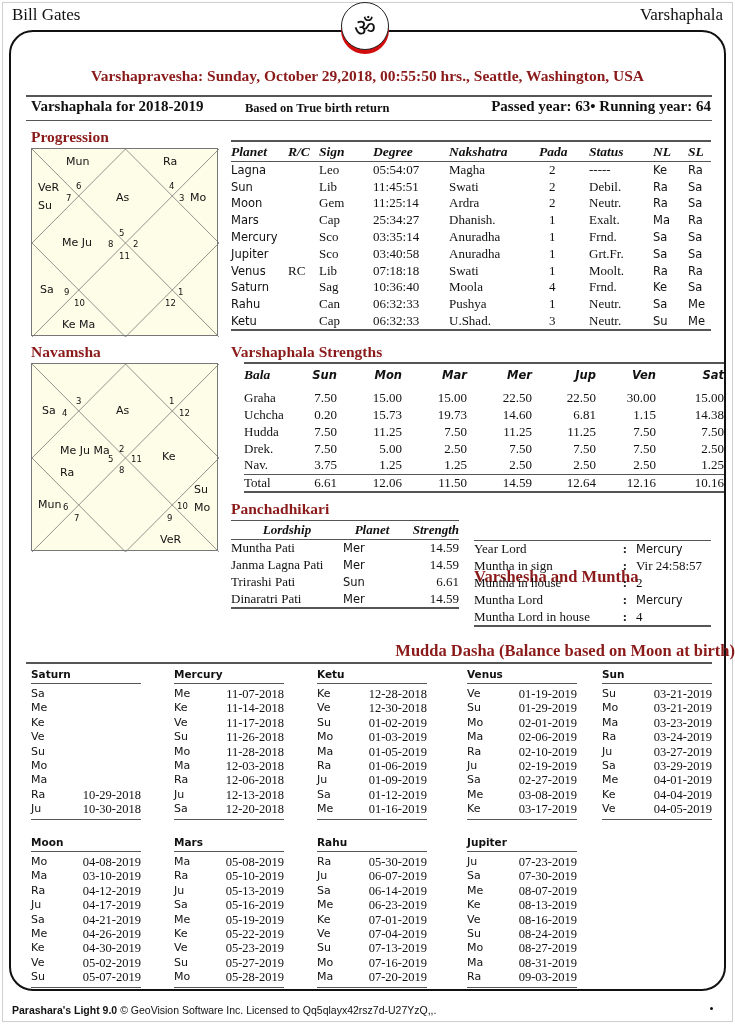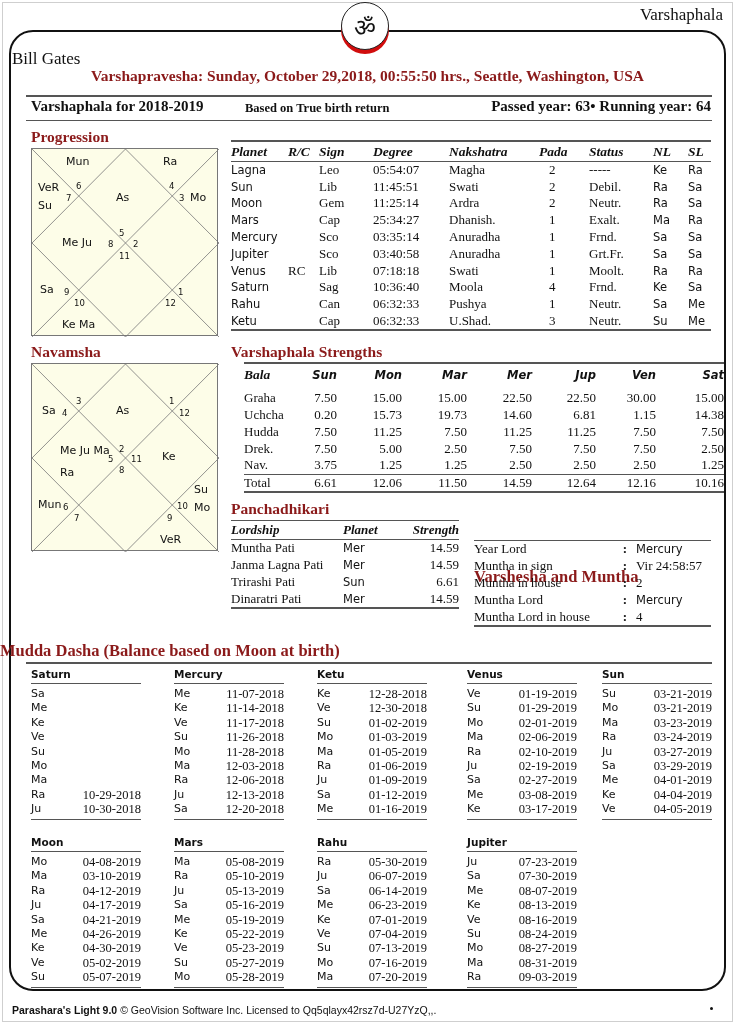--- a/index.html
+++ b/index.html
@@ -1,21 +1,21 @@
 <!DOCTYPE html>
 <html><head>
 <meta charset="utf-8">
 <style>
   * { box-sizing: border-box; margin: 0; padding: 0; }
   html, body { width: 735px; height: 1024px; background: #fff; overflow: hidden; }
   body { position: relative; font-family: "Liberation Serif", serif; color: #111; }
 
   .page-outer { position: absolute; left: 2px; top: 2px; width: 731px; height: 1020px; border: 1px solid #cfcfcf; }
 
-  .hdr-name { position: absolute; left: 12px; top: 5px; font-size: 17px; margin-top: 44px; }
+  .hdr-name { position: absolute; left: 12px; top: 5px; font-size: 17px; }
   .hdr-kind { position: absolute; right: 12px; top: 5px; font-size: 17px; }
 
   .frame { position: absolute; left: 9px; top: 30px; width: 717px; height: 961px; border: 2px solid #111; border-radius: 24px; }
 
   .om-badge { position: absolute; left: 341px; top: 2px; width: 48px; height: 48px; border-radius: 50%; background: #fff; border: 1.5px solid #222;
     box-shadow: 0 4px 0 0 #d10d0d; display:flex; align-items:center; justify-content:center; font-size: 24px; font-family: "DejaVu Sans", sans-serif; z-index: 3; }
 
   .title-red { position: absolute; left: 0; width: 735px; top: 67px; text-align: center; color: #8b1a1a; font-weight: bold; font-size: 15.5px; }
 
   .hr { position: absolute; height: 0; border-top: 2px solid #555; }
@@ -40,32 +40,32 @@
   .sans { font-family: "DejaVu Sans", sans-serif; font-size: 11.5px; }
 
   .stable { position: absolute; left: 244px; top: 362px; width: 480px; font-size: 13px; }
   .stable th { font-style: italic; font-weight: bold; font-family: "DejaVu Sans", sans-serif; font-size: 11.5px; text-align: right; padding: 3px 0 6px 0; border-top: 2px solid #555; }
   .stable th:first-child { text-align: left; font-family: "Liberation Serif", serif; font-size: 13.5px; }
   .stable td { text-align: right; height: 17px; line-height: 16px; padding: 0; }
   .stable td:first-child { text-align: left; }
   .stable tr.total td { border-top: 1px solid #555; border-bottom: 2px solid #555; }
 
   .pctable { position: absolute; left: 231px; top: 520px; width: 228px; font-size: 13px; }
-  .pctable th { font-style: italic; font-weight: bold; font-size: 13px; text-align: left; padding: 1px 0; border-top: 1px solid #555; border-bottom: 1px solid #555; }
+  .pctable th { font-style: italic; font-weight: bold; font-size: 13px; text-align: center; padding: 1px 0; border-top: 1px solid #555; border-bottom: 1px solid #555; }
   .pctable th:last-child, .pctable td:last-child { text-align: right; }
   .pctable td { height: 17px; line-height: 16px; padding: 0; }
   .pctable tbody tr:last-child td { border-bottom: 2px solid #555; }
 
   .vmtable { position: absolute; left: 474px; top: 540px; width: 237px; font-size: 13px; }
   .vmtable td { height: 17px; line-height: 16px; padding: 0; }
   .vmtable tr:first-child td { border-top: 1px solid #555; }
   .vmtable tr:last-child td { border-bottom: 2px solid #555; }
   .vmtable td.colon { width: 22px; text-align: center; font-weight: bold; }
 
-  .mudda-title { position: absolute; left: 0; width: 735px; top: 641px; text-align: left; color: #8b1a1a; font-weight: bold; font-size: 16.5px; }
+  .mudda-title { position: absolute; left: 0; width: 735px; top: 641px; text-align: right; color: #8b1a1a; font-weight: bold; font-size: 16.5px; }
 
   .dasha { position: absolute; width: 110px; font-size: 12.5px; }
   .dasha .dh { font-family: "DejaVu Sans", sans-serif; font-weight: bold; font-size: 10.5px; padding-bottom: 3px; border-bottom: 1px solid #555; margin-bottom: 3px; }
   .dasha .dr { display: flex; justify-content: space-between; height: 14.4px; line-height: 14px; }
   .dasha .dr .pl { font-family: "DejaVu Sans", sans-serif; font-size: 11px; }
   .dasha .dend { border-bottom: 1px solid #555; margin-top: 2px; }
 
   .footer { position: absolute; left: 12px; top: 1004px; font-family: "Liberation Sans", sans-serif; font-size: 10.5px; color: #111; }
   .footer b { font-weight: bold; }
   .footer-dot { position: absolute; right: 22px; top: 1007px; width: 3px; height: 3px; background: #111; border-radius: 50%; }

